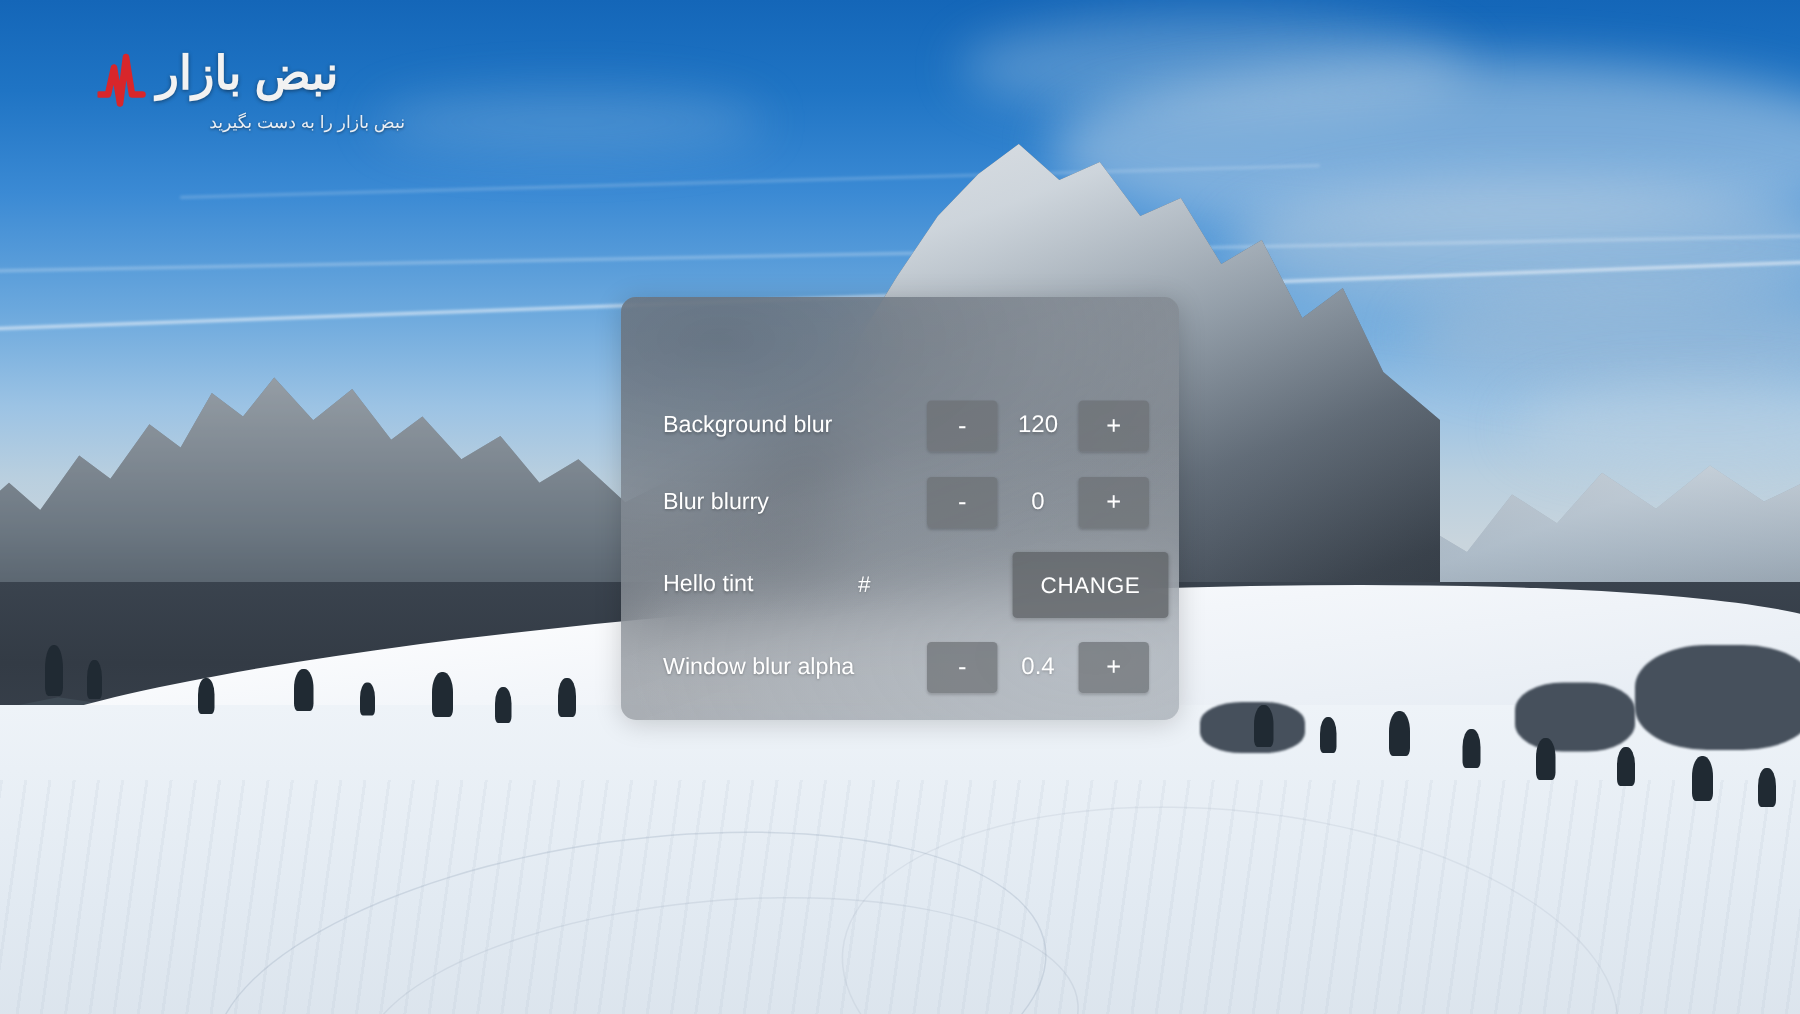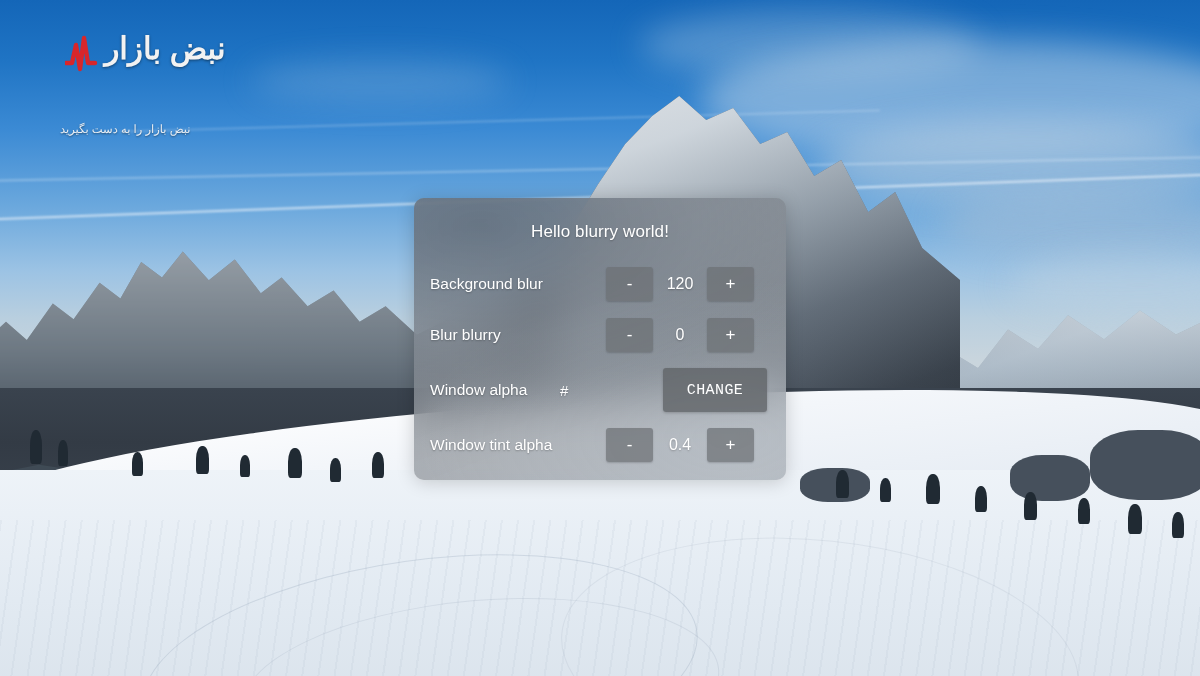--- a/index.html
+++ b/index.html
@@ -111,22 +111,22 @@
   .scree{ position:absolute; background:#46505c; border-radius:40%; filter:blur(.6px); }
 
   
   .logo{ position:absolute; left:60px; top:26px; width:210px; height:72px; }
   .logo-main{ position:absolute; left:0; top:0; width:210px; height:46px;
     font-size:31px; font-weight:700; color:#f2f2f2; direction:rtl; text-align:center;
     line-height:46px; letter-spacing:-1px;
     text-shadow:0 1px 3px rgba(0,0,0,.45);
   }
   .logo-tag{ position:absolute; left:0; top:48px; width:210px;
-    font-size:11.5px; color:#e9eef4; direction:rtl; text-align:left;
-    letter-spacing:0; text-shadow:0 1px 2px rgba(0,0,0,.45);margin-top:48px;
+    font-size:11.5px; color:#e9eef4; direction:rtl; text-align:right;
+    letter-spacing:0; text-shadow:0 1px 2px rgba(0,0,0,.45);
   }
   .pulse{ position:absolute; left:5px; top:6px; width:44px; height:40px; }
 
   
   .panel{
     position:absolute; left:414px; top:198px; width:372px; height:282px;
     border-radius:10px; overflow:hidden;
     background:rgba(136,136,136,.50);
     backdrop-filter:blur(22px) saturate(.85);
     -webkit-backdrop-filter:blur(22px) saturate(.85);
@@ -140,21 +140,21 @@
       linear-gradient(160deg, rgba(110,120,132,.52) 0%, rgba(132,141,152,.50) 40%, rgba(150,158,168,.46) 70%, rgba(168,176,186,.46) 100%);
   }
   .panel-inner{ position:absolute; inset:0; }
 
   .title{
     position:absolute; left:0; top:24px; width:372px; text-align:center;
     color:#fff; font-size:17px; letter-spacing:.1px;
     text-shadow:0 1px 2px rgba(0,0,0,.25);
   }
 
-  .row{ position:absolute; left:0; width:353px; height:44px; }
+  .row{ position:absolute; left:12px; width:353px; height:44px; }
   .row-bg-blur { top:64px; }
   .row-blur-behind{ top:115px; }
   .row-tint      { top:170px; }
   .row-tint-alpha{ top:225px; }
 
   .row-label{
     position:absolute; left:16px; top:50%; transform:translateY(-50%);
     color:#fff; font-size:15.5px; white-space:nowrap;
     text-shadow:0 1px 2px rgba(0,0,0,.28);
   }
@@ -187,21 +187,21 @@
     border-bottom:2px solid rgba(255,255,255,.88);
     color:#fff; font-size:20px; letter-spacing:.6px;
     font-family:"Liberation Sans", sans-serif;
     outline:none; padding:0 0 2px 0;
   }
   .change-btn{
     position:absolute; left:249px; top:50%; transform:translateY(-50%);
     width:104px; height:44px; border:none; border-radius:3px;
     background:rgba(96,100,104,.80);
     color:#fff; font-size:15px; letter-spacing:.4px; cursor:pointer;
-    font-family:Liberation Mono, monospace;
+    font-family:Liberation Sans, sans-serif;
     box-shadow:0 1px 3px rgba(0,0,0,.20);
   }
 </style>
 </head>
 <body>
 
 <div class="stage">
 
   <div class="photo">
     <div class="sky"></div>
@@ -266,48 +266,47 @@
     <div class="logo-main">
       <span>نبض بازار</span>
     </div>
     <div class="logo-tag">نبض بازار را به دست بگیرید</div>
   </div>
 
   <div class="panel">
     <div class="panel-veil"></div>
     <div class="panel-inner">
 
-      <div class="title">Hello blurry world!</div>
 
       <div class="row row-bg-blur">
         <div class="row-label">Background blur</div>
         <div class="stepper">
           <button class="step-btn step-minus">-</button>
           <div class="step-value">120</div>
           <button class="step-btn step-plus">+</button>
         </div>
       </div>
 
       <div class="row row-blur-behind">
         <div class="row-label">Blur blurry</div>
         <div class="stepper">
           <button class="step-btn step-minus">-</button>
           <div class="step-value">0</div>
           <button class="step-btn step-plus">+</button>
         </div>
       </div>
 
       <div class="row row-tint">
-        <div class="row-label">Window alpha</div>
+        <div class="row-label">Hello tint</div>
         <div class="hash">#</div>
         <button class="change-btn">CHANGE</button>
       </div>
 
       <div class="row row-tint-alpha">
-        <div class="row-label">Window tint alpha</div>
+        <div class="row-label">Window blur alpha</div>
         <div class="stepper">
           <button class="step-btn step-minus">-</button>
           <div class="step-value">0.4</div>
           <button class="step-btn step-plus">+</button>
         </div>
       </div>
 
     </div>
   </div>
 

